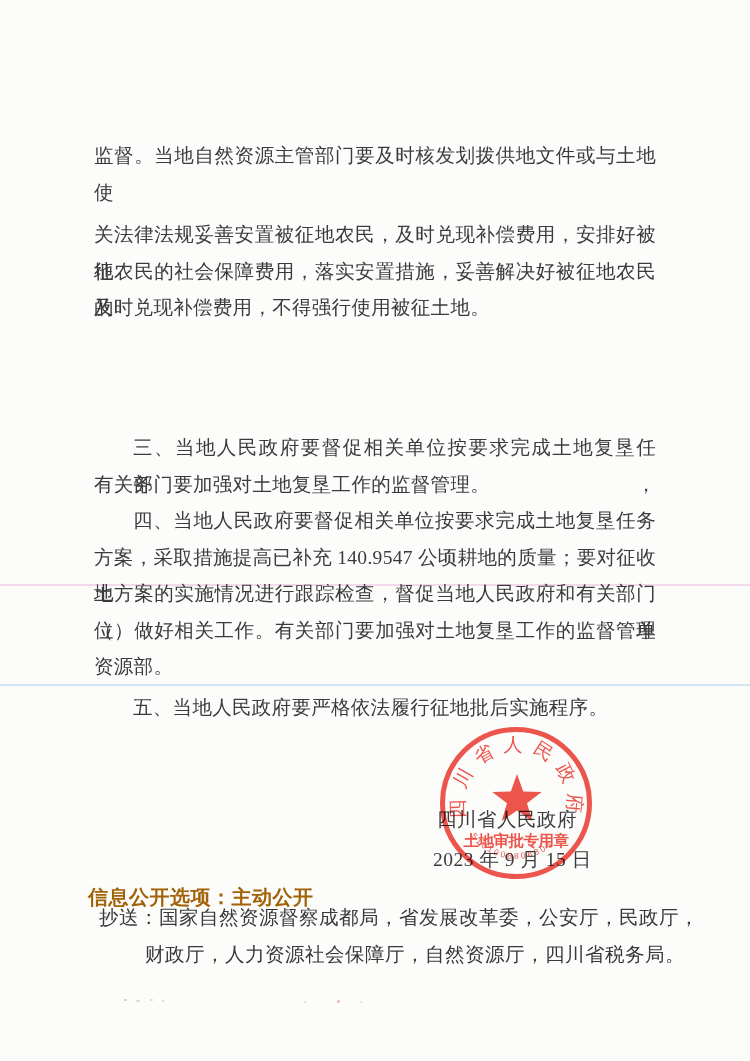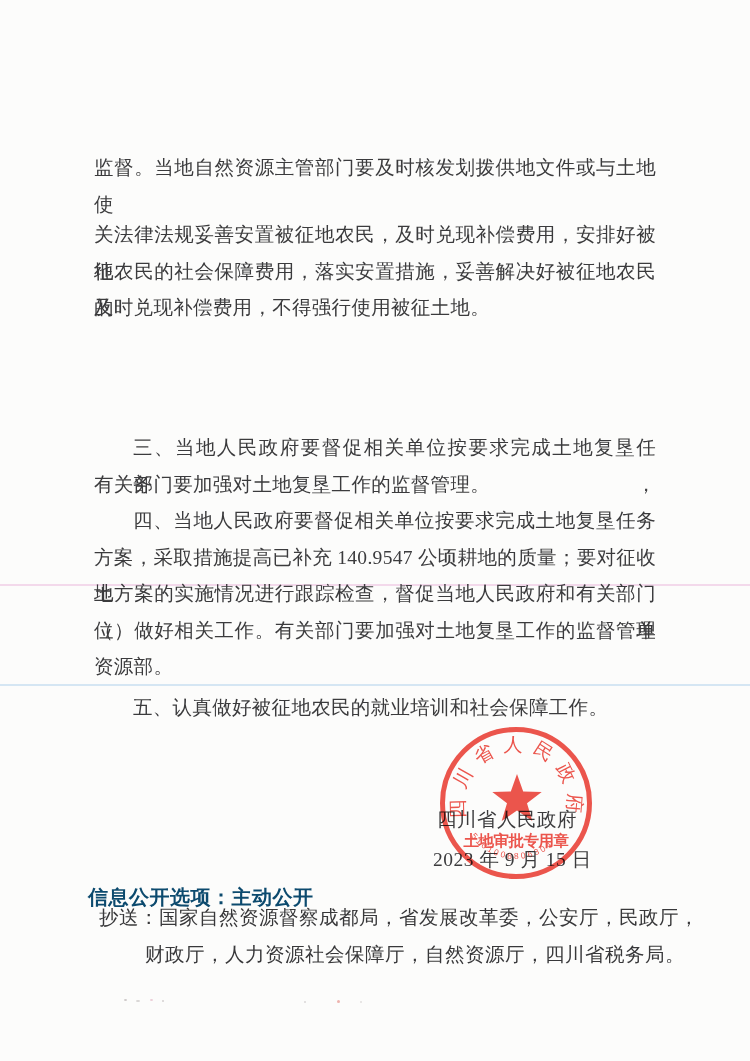--- a/index.html
+++ b/index.html
@@ -34,21 +34,21 @@
   .seal{
     position:absolute;left:431px;top:718px;
     width:170px;height:170px;
     mix-blend-mode:multiply;opacity:0.92;
   }
 
   
   .footer-label{
     position:absolute;left:88px;top:884px;
     font-family:"Liberation Sans", sans-serif;
-    font-weight:bold;font-size:20px;color:#0c4a6e;
+    font-weight:bold;font-size:20px;color:#a16207;
     letter-spacing:0.5px;
   }
   .cc-line{position:absolute;font-size:19.5px;color:#38383a;letter-spacing:0.5px;}
   .cc-line.l1{left:99px;top:904px;}
   .cc-line.l2{left:145px;top:941px;}
 
   
   .artifact{position:absolute;left:0;width:750px;height:2px;pointer-events:none;}
   .artifact.pink{top:584px;background:rgba(233,175,214,0.45);}
   .artifact.blue{top:684px;background:rgba(173,207,236,0.5);}
@@ -64,21 +64,21 @@
   .s7{left:360px;top:1001px;width:2px;height:2px;background:rgba(150,140,140,0.25);}
 </style>
 </head>
 <body>
 
 <div class="page">
 
   <div class="artifact pink"></div>
   <div class="artifact blue"></div>
 
-  <div class="para" style="top:150px">
+  <div class="para" style="top:138px">
     <div class="line full">监督。当地自然资源主管部门要及时核发划拨供地文件或与土地使</div>
   </div>
 
   <div class="para" style="top:217px">
     <div class="line full">关法律法规妥善安置被征地农民，及时兑现补偿费用，安排好被征</div>
     <div class="line full">地农民的社会保障费用，落实安置措施，妥善解决好被征地农民的</div>
     <div class="line end">及时兑现补偿费用，不得强行使用被征土地。</div>
   </div>
 
   <div class="para" style="top:430px">
@@ -88,21 +88,21 @@
 
   <div class="para" style="top:503px">
     <div class="line full indent">四、当地人民政府要督促相关单位按要求完成土地复垦任务</div>
     <div class="line full">方案，采取措施提高已补充 140.9547 公顷耕地的质量；要对征收土</div>
     <div class="line full">地方案的实施情况进行跟踪检查，督促当地人民政府和有关部门（单</div>
     <div class="line full">位）做好相关工作。有关部门要加强对土地复垦工作的监督管理</div>
     <div class="line end">资源部。</div>
   </div>
 
   <div class="para" style="top:690px">
-    <div class="line end indent">五、认真做好被征地农民的就业培训和社会保障工作。</div>
+    <div class="line end indent">五、当地人民政府要严格依法履行征地批后实施程序。</div>
   </div>
 
   <div class="sig authority">四川省人民政府</div>
   <div class="sig date">2023 年 9 月 15 日</div>
 
   <svg class="seal" viewBox="0 0 170 170">
     <circle cx="85" cy="85" r="73.5" fill="none" stroke="#ed473e" stroke-width="5"></circle>
     <polygon fill="#ed473e" points="86,56 92.2,73.5 110.7,74 96,85.2 101.3,103 86,92.5 70.7,103 76,85.2 61.3,74 79.8,73.5"></polygon>
     <defs>
       <path id="arcTop" d="M 36.1 102.8 A 52 52 0 1 1 133.9 102.8" fill="none"></path>

